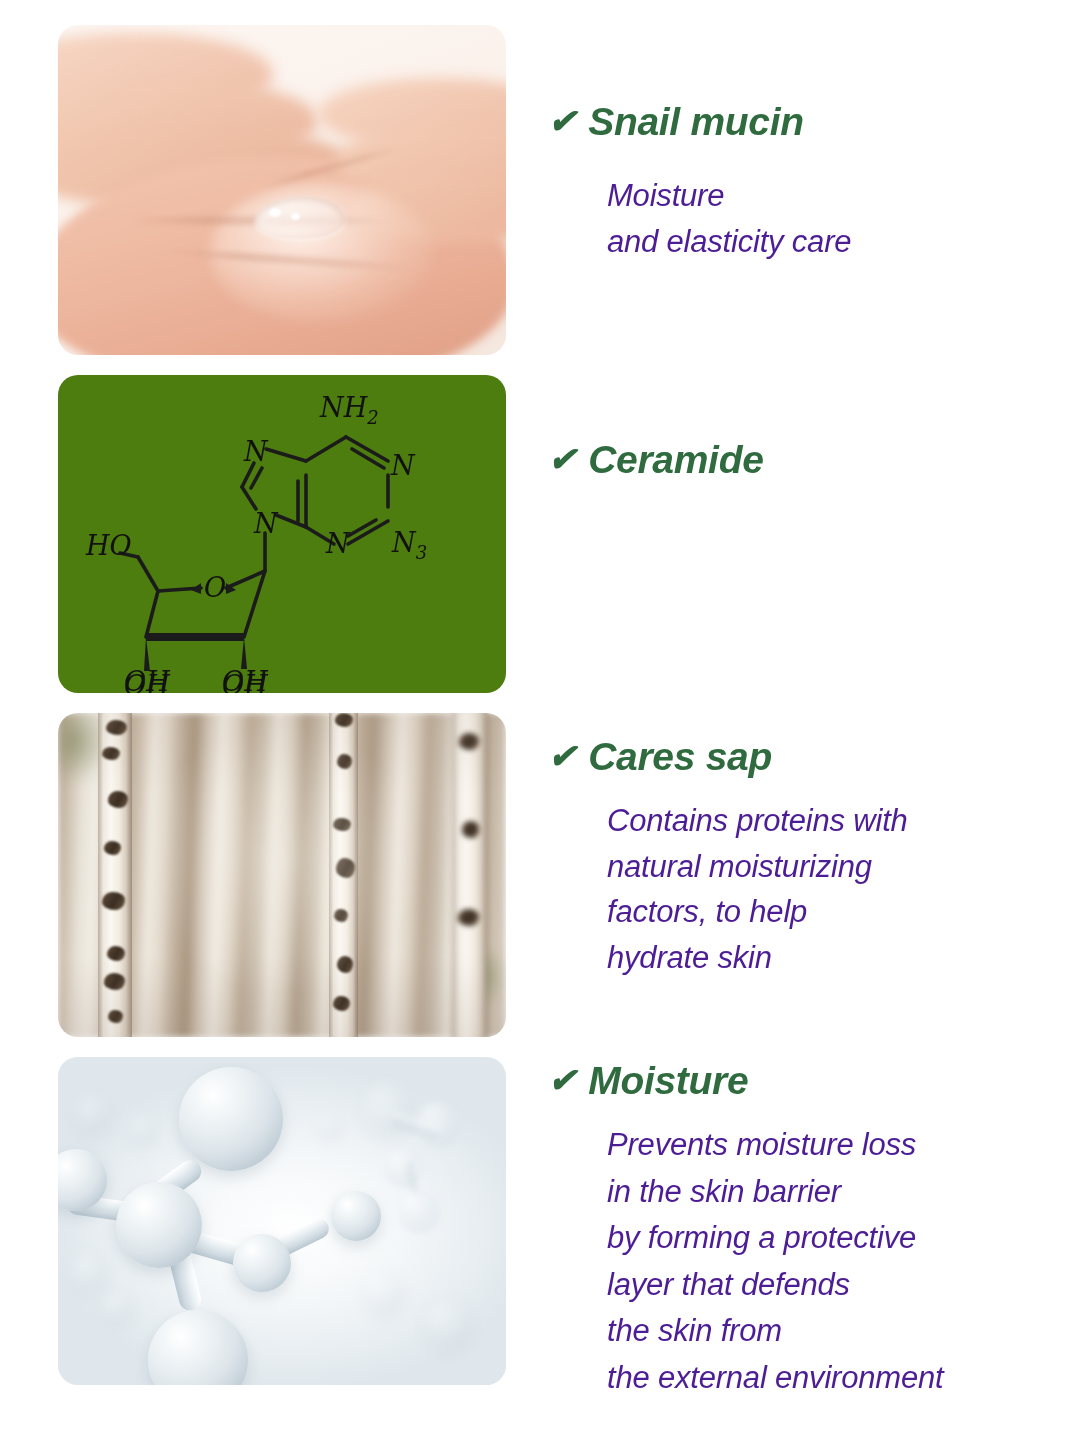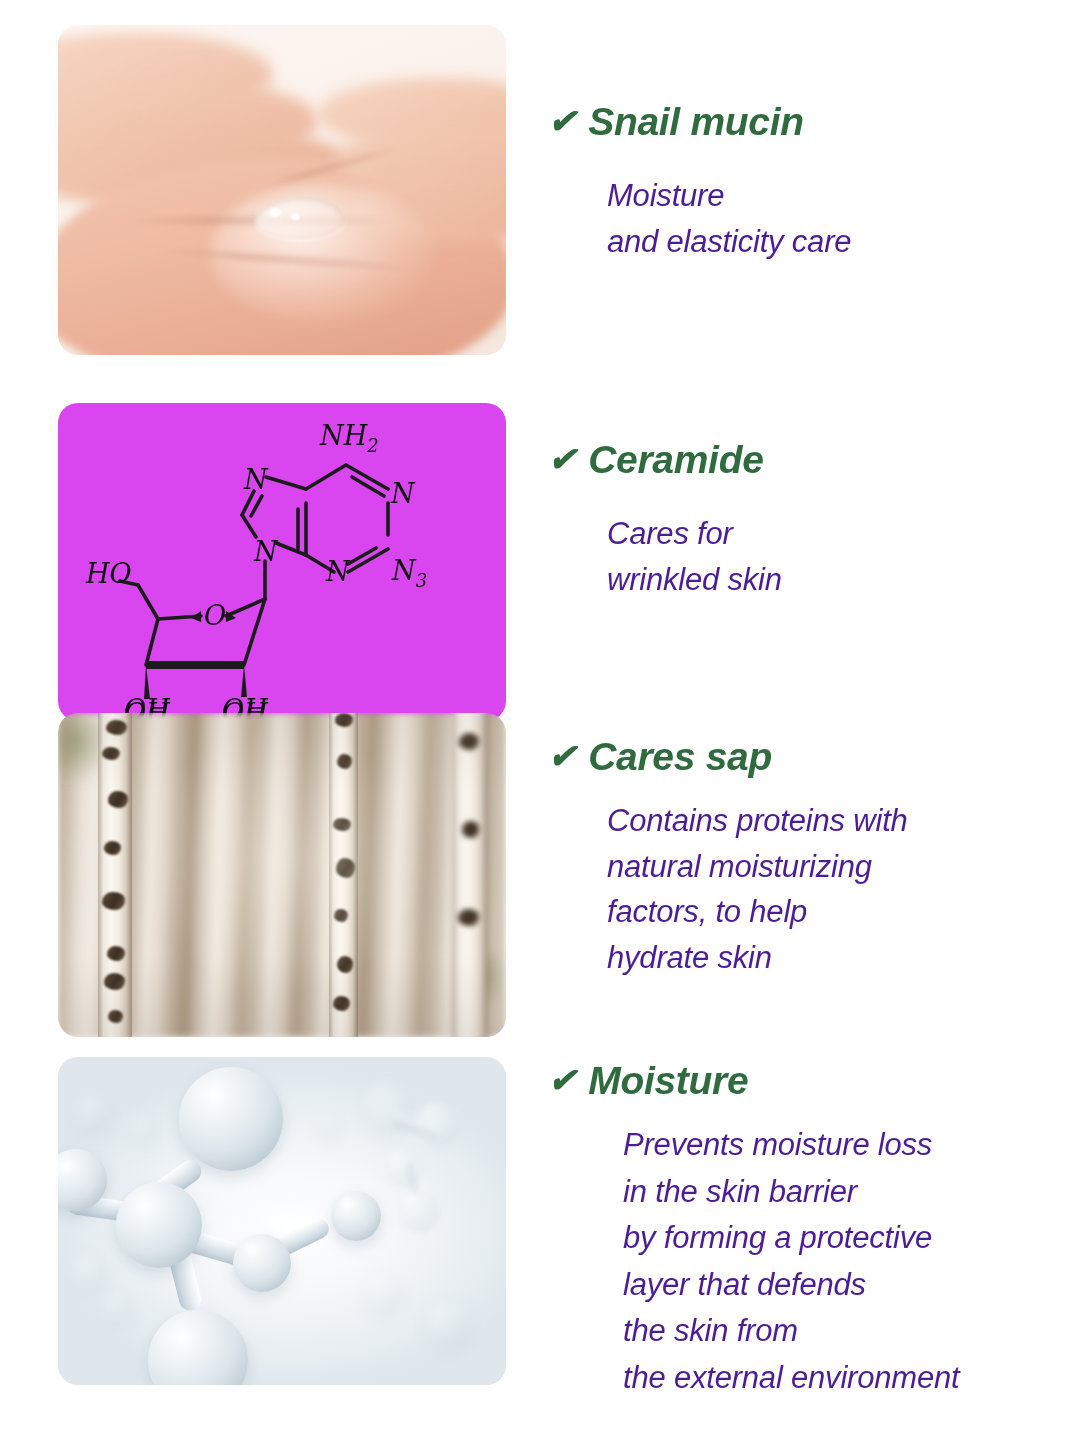--- a/index.html
+++ b/index.html
@@ -84,21 +84,21 @@
     filter:blur(1px);
   }
   .crease {
     position:absolute;
     background:linear-gradient(90deg, rgba(205,150,126,0) 0%, rgba(205,150,126,0.42) 30%, rgba(205,150,126,0.30) 70%, rgba(205,150,126,0) 100%);
     filter:blur(2.4px);
     border-radius:50%;
   }
 
   
-  .chem-panel { background:#d946ef;margin-top:28px; }
+  .chem-panel { background:#4d7c0f; }
   .chem-svg { display:block; width:100%; height:100%; }
 
   
   .birch-bg {
     position:absolute; inset:0;
     background:
       linear-gradient(92deg,
         #b8a795 0%, #cfc2b1 3%, #e8e2d8 6%, #f2eee6 9%, #ddd2c4 12%,
         #b9a894 15%, #cdbfae 18%, #efe9df 21%, #e3dacd 24%, #c2b2a0 27%,
         #a9967f 30%, #d6cabc 33%, #f1ece3 36%, #e0d6c8 39%, #bdac98 42%,
@@ -252,22 +252,20 @@
           <text x="66" y="316">OH</text>
           <text x="164" y="316">OH</text>
         </g>
       </svg>
     </div>
 
     <div class="copy" style="left:548px; top:440px; width:500px;">
       <div class="heading">
         <span class="tick">✔</span><span>Ceramide</span>
       </div>
-      <div class="body" style="margin-top:32px; margin-left:59px;">Cares for
-wrinkled skin</div>
     </div>
   </div>
 
   <div class="row">
 
     <div class="media" style="left:58px; top:713px; width:448px; height:324px;">
       <div class="birch-bg"></div>
       <div class="birch-green"></div>
       <div class="birch-green b2"></div>
 
@@ -342,21 +340,21 @@
       <div class="atom" style="left:13%; top:38%; width:86px;  height:86px;"></div>
       <div class="atom" style="left:39%; top:54%; width:58px;  height:58px;"></div>
       <div class="atom" style="left:61%; top:41%; width:50px;  height:50px;"></div>
       <div class="atom" style="left:20%; top:77%; width:100px; height:100px;"></div>
     </div>
 
     <div class="copy" style="left:548px; top:1061px; width:510px;">
       <div class="heading">
         <span class="tick">✔</span><span>Moisture</span>
       </div>
-      <div class="body" style="margin-top:22px; margin-left:75px; line-height:1.5;">Prevents moisture loss
+      <div class="body" style="margin-top:22px; margin-left:59px; line-height:1.5;">Prevents moisture loss
 in the skin barrier
 by forming a protective
 layer that defends
 the skin from
 the external environment</div>
     </div>
   </div>
 
 </div>
 

